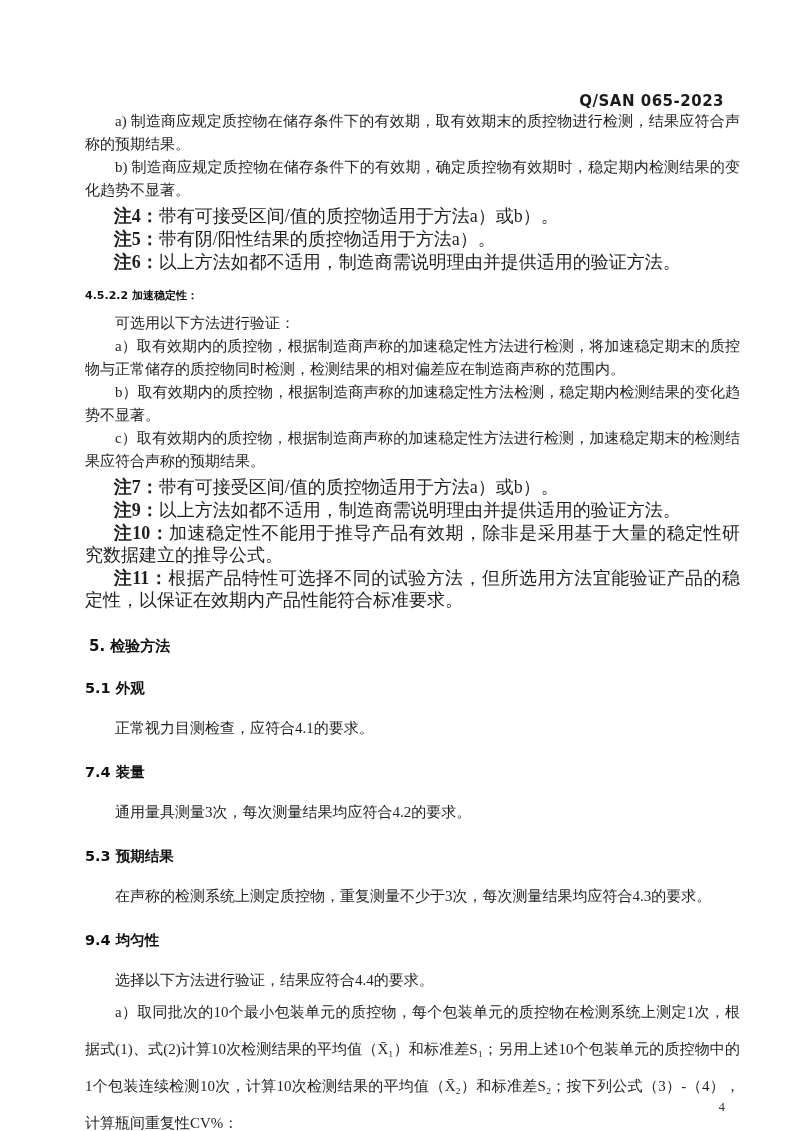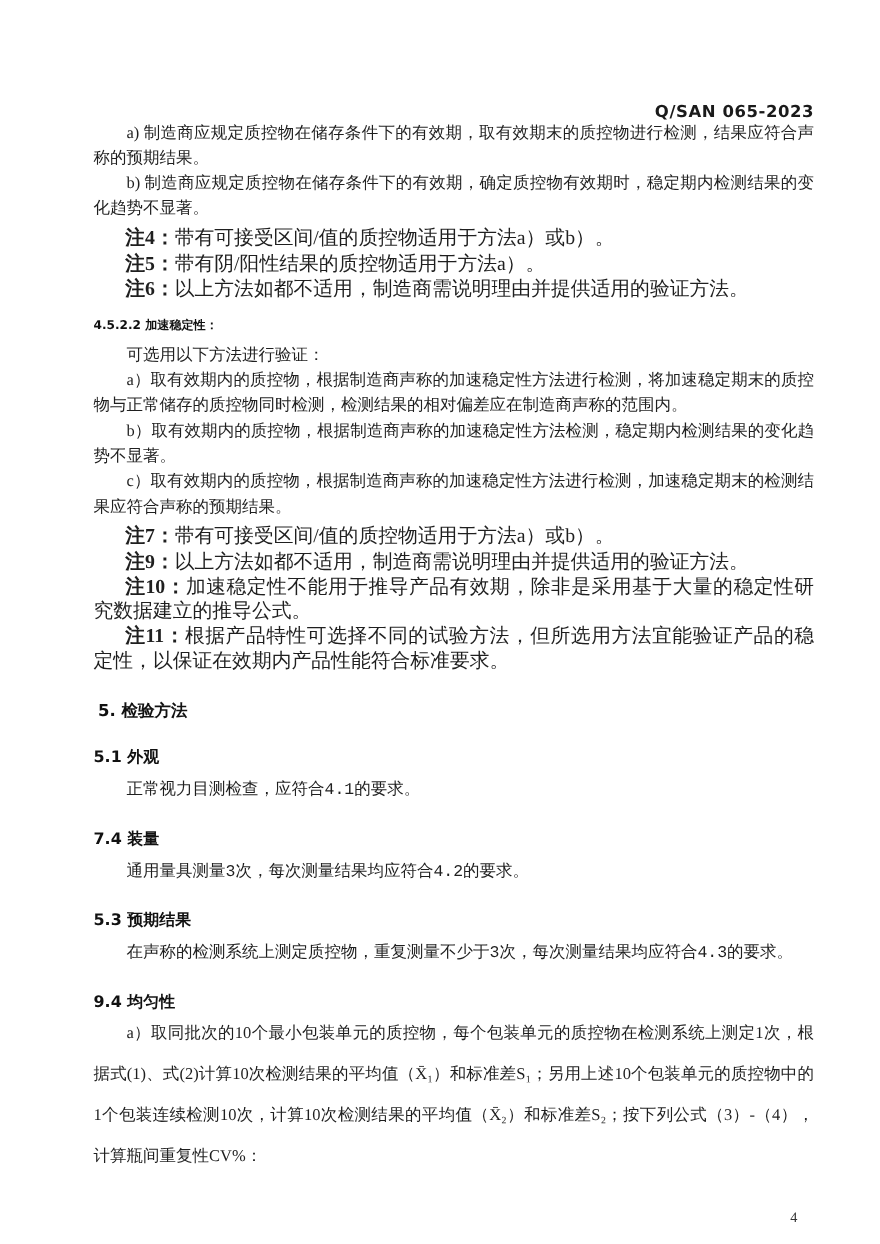--- a/index.html
+++ b/index.html
@@ -8,21 +8,21 @@
     width: 800px;
     height: 1131px;
     background: #ffffff;
     font-family: "Liberation Serif", "DejaVu Serif", serif;
     color: #1f1f1f;
     overflow: hidden;
   }
   .doc-header {
     position: absolute;
     top: 92px;
-    left: 85px;
+    left: 69px;
     width: 655px;
     text-align: right;
     font-family: "DejaVu Sans", "Liberation Sans", sans-serif;
     font-size: 15px;
     font-weight: 600;
     letter-spacing: 0.5px;
     color: #1a1a1a;
   }
   .doc-body {
     position: absolute;
@@ -61,21 +61,21 @@
     font-weight: bold;
     color: #111;
   }
   .sub-heading {
     margin: 23px 0 0 0;
     font-family: "DejaVu Sans", "Liberation Sans", sans-serif;
     font-size: 14.5px;
     font-weight: bold;
     color: #111;
   }
-  .sub-body { margin-top: 9px; font-family: Liberation Mono, monospace; }
+  .sub-body { margin-top: 19px; }
   .formula-para {
     line-height: 37px;
     margin-top: 2px;
   }
   .page-footer {
     position: absolute;
     bottom: 16px;
     left: 85px;
     width: 640px;
     text-align: right;
@@ -122,20 +122,21 @@
     <h3 class="sub-heading">5.1 外观</h3>
     <p class="para sub-body">正常视力目测检查，应符合4.1的要求。</p>
 
     <h3 class="sub-heading">7.4 装量</h3>
     <p class="para sub-body">通用量具测量3次，每次测量结果均应符合4.2的要求。</p>
 
     <h3 class="sub-heading">5.3 预期结果</h3>
     <p class="para sub-body">在声称的检测系统上测定质控物，重复测量不少于3次，每次测量结果均应符合4.3的要求。</p>
 
     <h3 class="sub-heading">9.4 均匀性</h3>
+    <p class="para sub-body">选择以下方法进行验证，结果应符合4.4的要求。</p>
     <p class="para formula-para">a）取同批次的10个最小包装单元的质控物，每个包装单元的质控物在检测系统上测定1次，根据式(1)、式(2)计算10次检测结果的平均值（X̄₁）和标准差S₁；另用上述10个包装单元的质控物中的1个包装连续检测10次，计算10次检测结果的平均值（X̄₂）和标准差S₂；按下列公式（3）-（4），计算瓶间重复性CV%：</p>
 
   </div>
 
   <div class="page-footer">
     <span>4</span>
   </div>
 
 </div>
 

